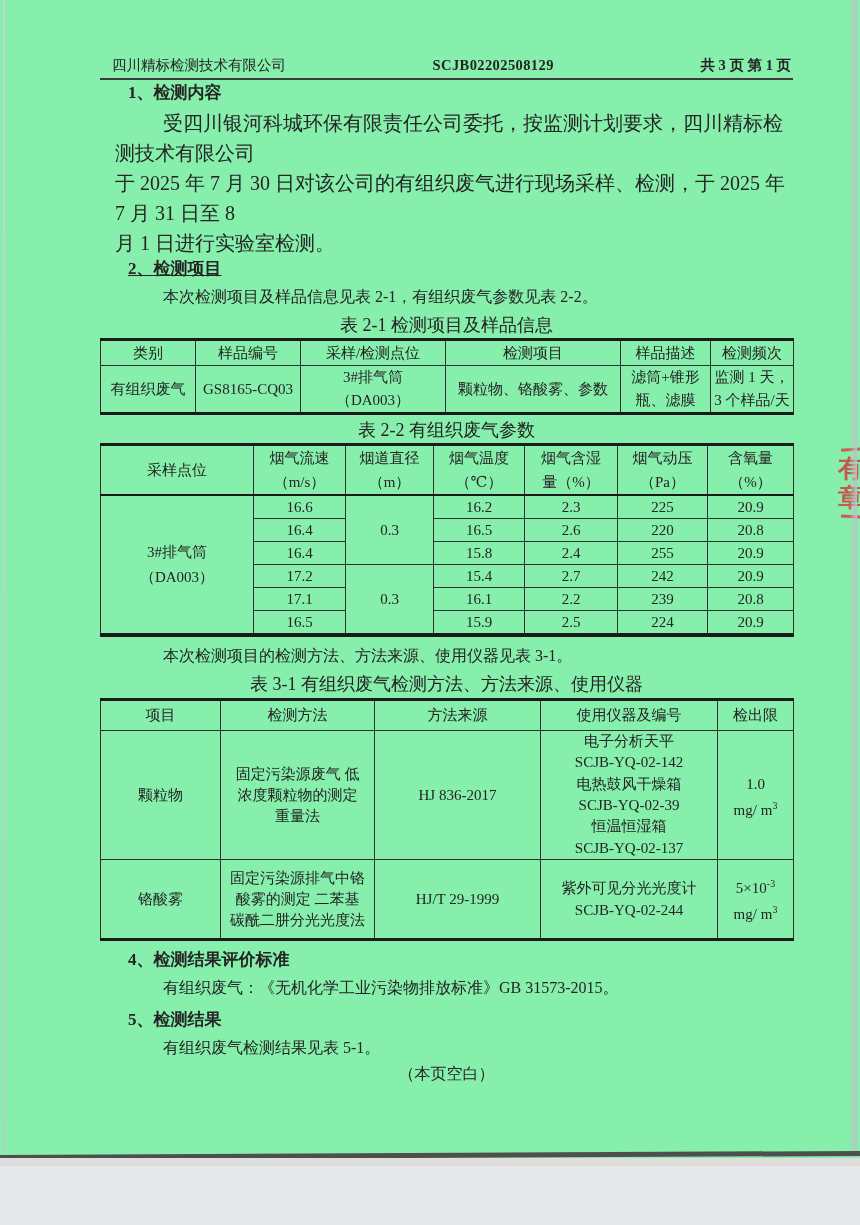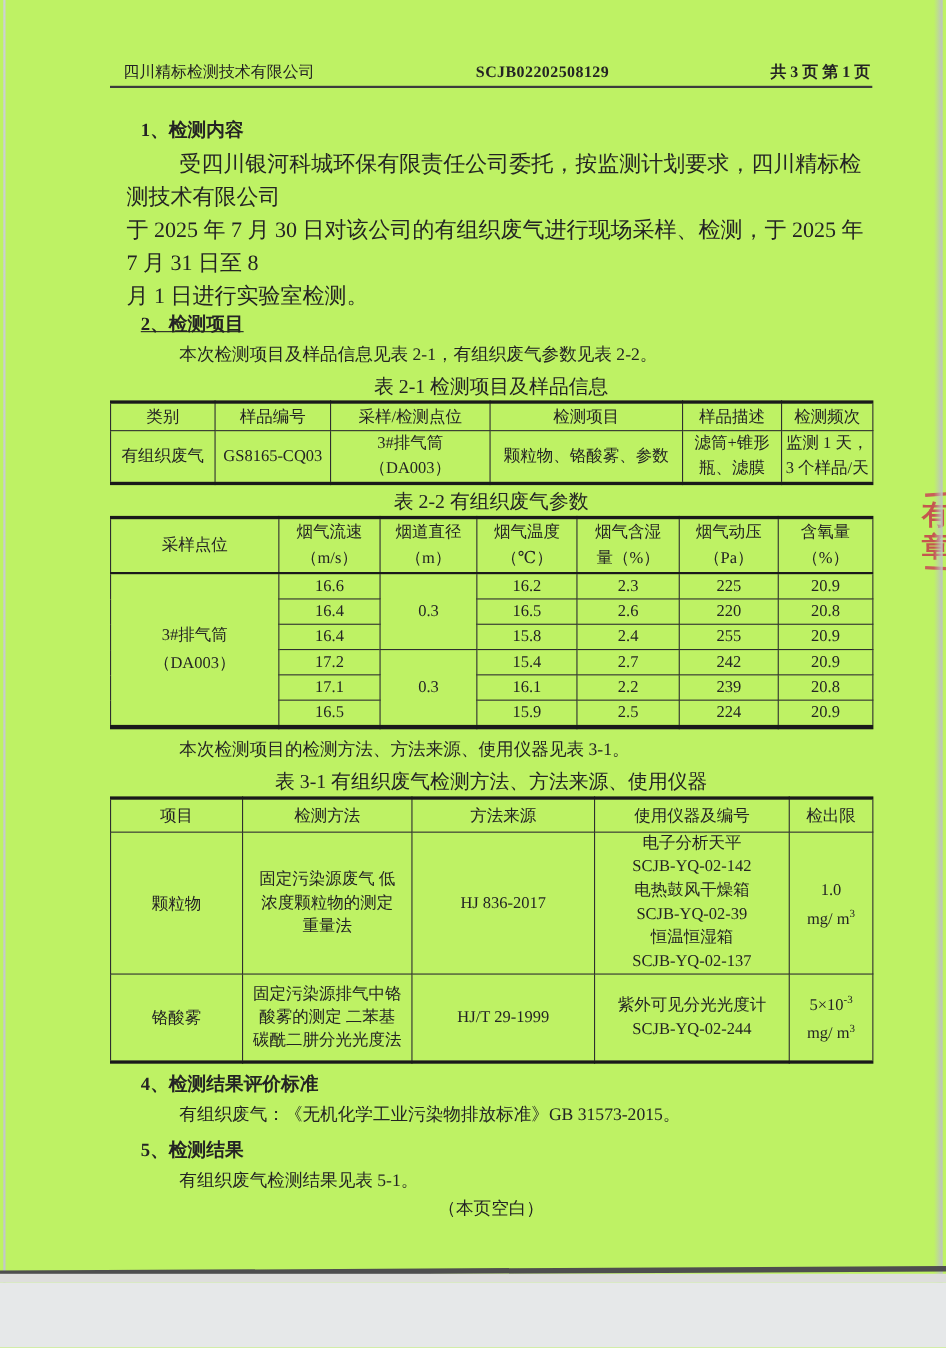--- a/index.html
+++ b/index.html
@@ -1,33 +1,33 @@
 <!DOCTYPE html>
 <html><head>
 <meta charset="utf-8">
 <style>
   html,body{margin:0;padding:0;background:#e6e8e9;}
   .page{
     position:relative;width:860px;height:1166px;overflow:hidden;
-    background:#bef264;color:#242424;
+    background:#86efac;color:#242424;
     font-family:"Liberation Serif","DejaVu Serif",serif;
   }
   .content{position:absolute;left:100px;top:0;width:693px;}
 
   
   .doc-header{
     margin-top:56px;display:flex;justify-content:space-between;align-items:baseline;
     border-bottom:2px solid #3c3c3c;padding:0 2px 3px 12px;font-size:14.5px;
   }
   .hdr-report{font-weight:bold;letter-spacing:.4px;}
   .hdr-page{font-weight:bold;}
 
   
   .sec-title{font-size:17px;font-weight:bold;line-height:22px;margin:8px 0 0 28px;}
-  .sec-title.first{margin-top:28px;}
+  .sec-title.first{margin-top:2px;}
   .sec-title.tight{margin-top:0;text-decoration:underline;}
   .para-block{margin:4px 0 0 15px;font-size:20px;line-height:30px;}
   .pline.indent{text-indent:48px;}
   .para-single{margin:6px 0 0 15px;font-size:16px;line-height:26px;text-indent:48px;}
   .para-single.tighter{margin-top:4px;}
   .tbl-title{text-align:center;font-size:18px;line-height:22px;margin-top:4px;}
   .tbl-title.mt9{margin-top:4px;}
 
   
   table{border-collapse:collapse;table-layout:fixed;width:693px;margin-top:2px;}

